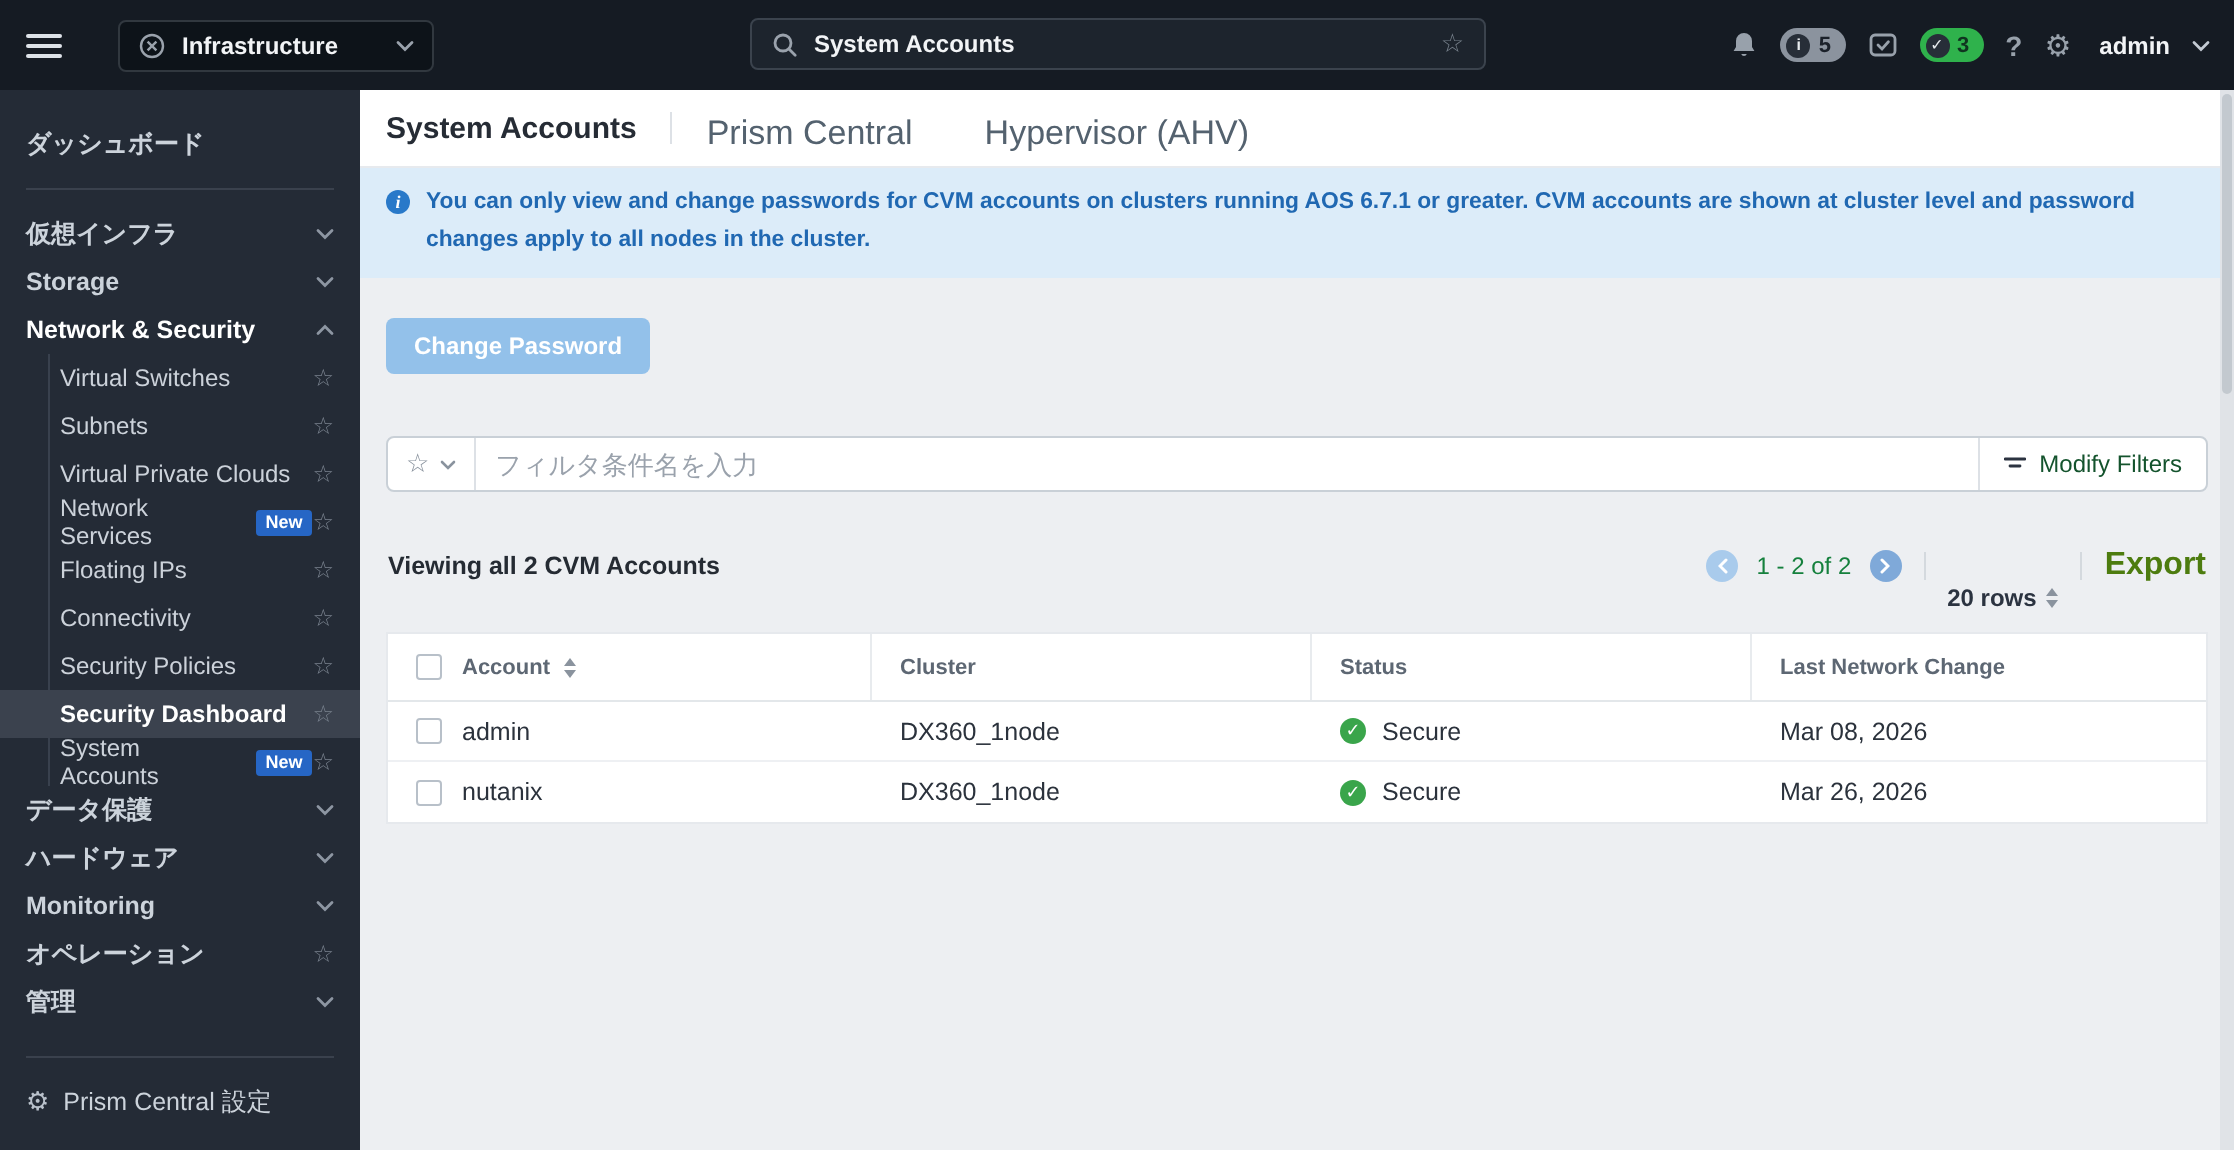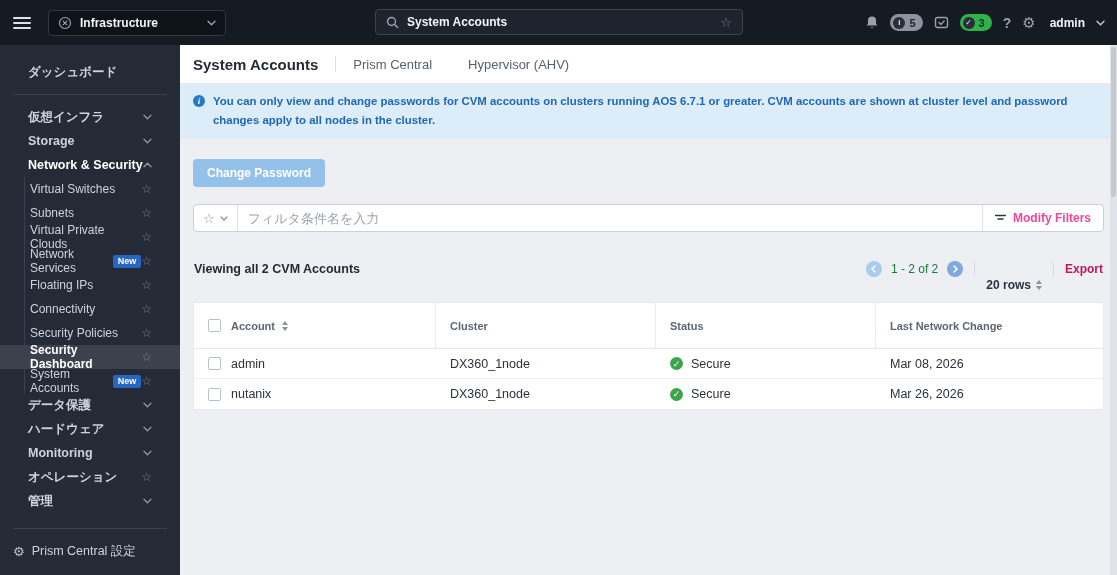--- a/index.html
+++ b/index.html
@@ -4,21 +4,21 @@
 <style>
   * { margin:0; padding:0; box-sizing:border-box; }
   html,body { width:1117px; height:575px; overflow:hidden; }
   body { font-family:"Liberation Sans","DejaVu Sans",sans-serif; background:#edeff2; }
   .screen { position:relative; width:1117px; height:575px; }
 
   
   .topbar { position:relative; height:45px; background:#151b23; display:flex; align-items:center; }
   .hamburger { width:18px; margin-left:13px; cursor:pointer; }
   .hamburger span { display:block; height:2px; background:#dde2e8; margin:3px 0; border-radius:1px; }
-  .app-menu { margin-left:17px; width:178px; height:26px; background:#0d1319; border:1px solid #31383f;
+  .app-menu { margin-left:28px; width:158px; height:26px; background:#0d1319; border:1px solid #31383f;
     border-radius:4px; display:flex; align-items:center; padding:0 9px; }
   .app-menu .label { color:#f2f4f6; font-size:12px; font-weight:bold; margin-left:8px; }
   .app-menu .chev { margin-left:auto; }
   .searchbox { position:absolute; left:375px; top:9px; width:368px; height:26px; background:#1d242d;
     border:1px solid #3b434d; border-radius:4px; display:flex; align-items:center; padding:0 10px; }
   .searchbox .value { color:#f2f4f6; font-size:12px; font-weight:bold; margin-left:8px; }
   .searchbox .star { margin-left:auto; color:#77808b; font-size:13px; }
   .tb-right { position:absolute; right:12px; top:0; height:45px; display:flex; align-items:center; gap:11px; }
   .pill { height:17px; border-radius:9px; display:flex; align-items:center; padding:0 7px 0 3px; gap:4px; }
   .pill.gray { background:#8b939e; }
@@ -29,21 +29,21 @@
   .pill.green .cnt { color:#103520; }
   .qmark { color:#98a1ab; font-size:14px; font-weight:bold; }
   .tb-gear { color:#98a1ab; font-size:15px; }
   .username { color:#f2f4f6; font-size:12px; font-weight:bold; margin-left:3px; }
 
   
   .app { display:flex; height:530px; }
 
   
   .sidebar { width:180px; background:#242b36; display:flex; flex-direction:column; padding-top:15px; flex:none; }
-  .s-item { height:24px; display:flex; align-items:center; padding:0 28px; color:#c6ccd5;
+  .s-item { height:24px; display:flex; align-items:center; padding:0 13px; color:#c6ccd5;
     font-size:12.5px; cursor:pointer; flex:none; }
   .s-item.section, .s-item.top { font-weight:bold; color:#ccd3db; }
   .s-item.bold { color:#ffffff; }
   .s-item.sub { padding-left:30px; position:relative; font-size:12px; color:#ccd2da; }
   .s-item.sub::before { content:''; position:absolute; left:24px; top:0; bottom:0; width:1px; background:#39414e; }
   .s-item.selected { background:#3b424e; color:#ffffff; font-weight:bold; }
   .s-item.selected::before { background:#3b424e; }
   .s-right { margin-left:auto; display:flex; align-items:center; }
   .s-star { color:#79828e; font-size:12px; }
   .badge-new { background:#2666c5; color:#fff; font-size:9px; font-weight:bold; padding:2px 5px;
@@ -55,65 +55,65 @@
   .s-footer .s-gear { margin-right:7px; font-size:13px; color:#b9c1cb; }
   .chev-up { transform:rotate(180deg); }
 
   
   .main { flex:1; display:flex; flex-direction:column; background:#edeff2; }
   .main-header { height:39px; background:#fff; border-bottom:1px solid #e7eaee; display:flex;
     align-items:stretch; padding:0 13px; flex:none; }
   .page-title { font-size:15px; font-weight:bold; color:#262c35; align-self:center; }
   .title-sep { width:1px; height:16px; background:#dde1e6; margin:0 17px; align-self:center; }
   .tabs { display:flex; gap:36px; }
-  .tab { display:flex; align-items:center; font-size:13px; color:#54626f; position:relative; cursor:pointer; }
+  .tab { display:flex; font-size:17px; color:#54626f; position:relative; cursor:pointer;margin-top:12px; }
   .tab.active { color:#252b33; font-weight:bold; }
   .tab.active::after { content:''; position:absolute; left:0; right:0; bottom:0; height:3px; background:#2b77d2; }
 
   .banner { background:#dcecf9; padding:8px 14px 9px 13px; display:flex; gap:8px; flex:none; }
   .info-icon { width:12px; height:12px; border-radius:50%; background:#2979c9; color:#fff; font-size:9px;
     font-weight:bold; display:flex; align-items:center; justify-content:center; flex:none; margin-top:3px;
     font-family:"Liberation Serif",serif; font-style:italic; }
   .banner-text { color:#2068b2; font-size:11.4px; line-height:1.68; font-weight:bold; }
 
   .body { flex:1; padding:20px 13px 0; }
   .btn-change { display:inline-block; background:#93c1ea; color:#fff; font-size:12px; font-weight:bold;
-    padding:7px 14px; border-radius:4px; margin-bottom:17px; cursor:default; border:none;
+    padding:7px 14px; border-radius:4px; margin-bottom:31px; cursor:default; border:none;
     font-family:inherit; }
 
   .filterbar { background:#fff; border:1px solid #c9d0d7; border-radius:4px; height:28px;
     display:flex; align-items:center; }
   .fav-group { display:flex; align-items:center; gap:5px; padding:0 9px; cursor:pointer; }
   .fav-group .star { color:#8a939e; font-size:13px; }
   .v-sep { width:1px; align-self:stretch; background:#dde1e6; }
   .filter-input { flex:1; border:none; outline:none; font-size:13px; padding:0 10px; color:#262c35;
     font-family:inherit; background:transparent; }
   .filter-input::placeholder { color:#9aa2ac; opacity:1; }
   .modify-filters { display:flex; align-items:center; gap:7px; padding:0 12px; font-size:12px;
-    font-weight:bold; color:#ec4899; cursor:pointer; }
+    font-weight:normal; color:#14532d; cursor:pointer; }
 
   .viewing-row { display:flex; align-items:center; margin:14px 1px 10px; }
   .viewing-label { font-size:12.5px; font-weight:bold; color:#252b33; }
   .pg { margin-left:auto; display:flex; align-items:center; }
   .pg-circle { width:16px; height:16px; border-radius:50%; display:flex; align-items:center;
     justify-content:center; cursor:pointer; }
   .pg-circle.prev { background:#a9cbec; }
   .pg-circle.next { background:#7fa9d9; }
   .pg-text { font-size:12px; color:#15803d; margin:0 9px; }
   .pg-sep { width:1px; height:14px; background:#d4d9de; margin:0 11px; }
   .rows-select { display:flex; align-items:center; gap:5px; font-size:12px; font-weight:bold;
     color:#2b3340; cursor:pointer;margin-top:32px; }
   .sorter { display:inline-flex; flex-direction:column; gap:2px; }
   .sorter i { width:0; height:0; border-left:3.5px solid transparent; border-right:3.5px solid transparent; }
   .sorter .up { border-bottom:4px solid #8a939e; }
   .sorter .dn { border-top:4px solid #8a939e; }
-  .export { font-size:12px; font-weight:bold; color:#be185d; cursor:pointer; }
+  .export { font-size:16px; font-weight:bold; color:#4d7c0f; cursor:pointer; }
 
   .table { background:#fff; border:1px solid #e6e9ed; }
-  .t-head { display:grid; grid-template-columns:242px 220px 220px 1fr; height:46px;
+  .t-head { display:grid; grid-template-columns:242px 220px 220px 1fr; height:34px;
     border-bottom:1px solid #e3e7ea; }
   .t-hcell { display:flex; align-items:center; padding-left:14px; font-size:11px; font-weight:bold;
     color:#5d6773; border-right:1px solid #e8ebee; }
   .t-hcell:last-child { border-right:none; }
   .t-row { display:grid; grid-template-columns:242px 220px 220px 1fr; height:30px;
     border-bottom:1px solid #eef0f3; }
   .t-row:last-child { border-bottom:none; }
   .t-cell { display:flex; align-items:center; padding-left:14px; font-size:12.5px; color:#2b323c; }
   .checkbox { width:13px; height:13px; border:1px solid #b8c0c9; border-radius:2px; background:#fff;
     flex:none; cursor:pointer; }

